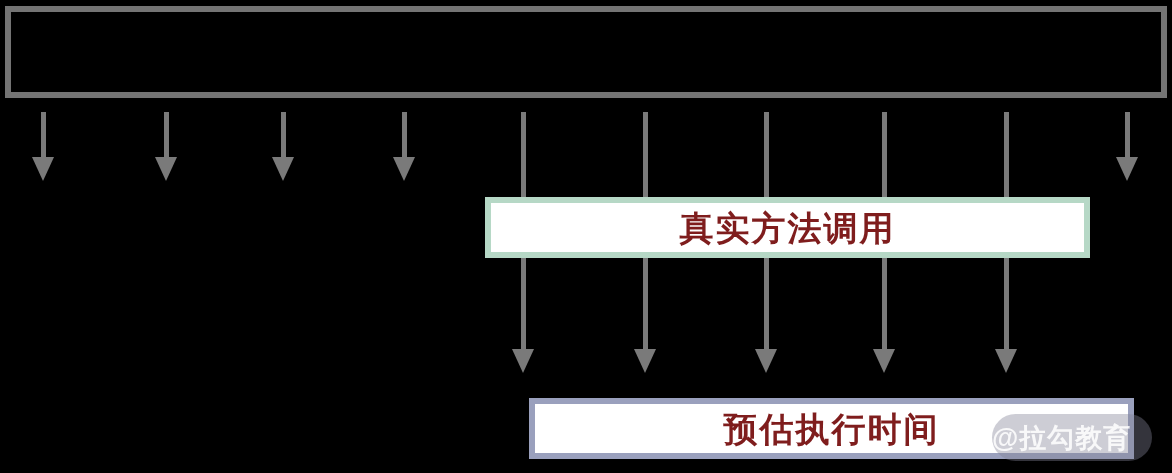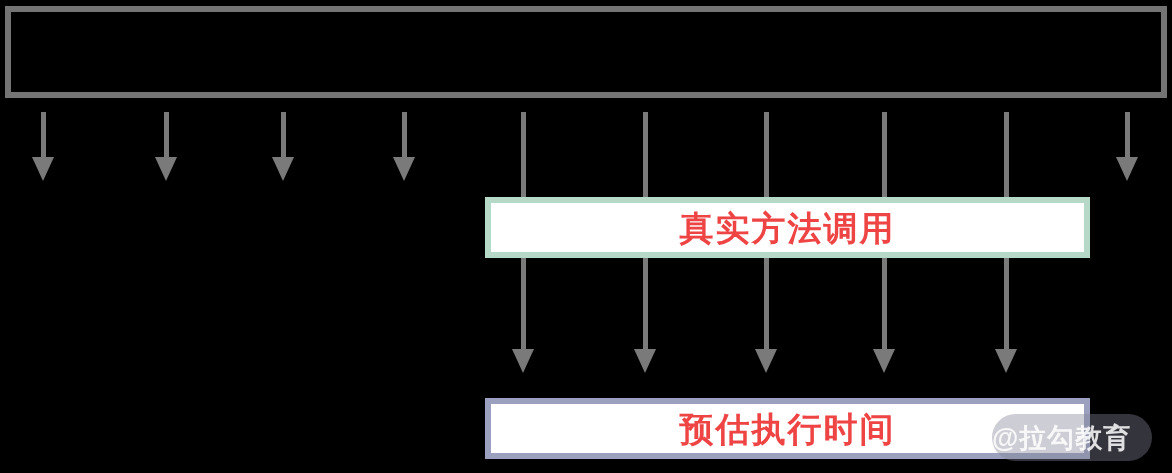--- a/index.html
+++ b/index.html
@@ -50,25 +50,25 @@
     left: 485px;
     width: 593px;
     height: 49px;
     background: #ffffff;
     display: flex;
     align-items: center;
     justify-content: center;
     z-index: 2;
   }
   .label-box.green { top: 197px; border: 6px solid #b6d8c6; }
-  .label-box.purple { top: 398px; border: 6px solid #9aa0bd; }
+  .label-box.purple { top: 398px; border: 6px solid #9aa0bd; margin-left: 44px; }
   .label-box .box-text {
     font-size: 34px;
     font-weight: bold;
-    color: #ef4444;
+    color: #7f1d1d;
     letter-spacing: 2px;
     line-height: 1;
   }
   
   .watermark {
     position: absolute;
     left: 992px;
     top: 414px;
     width: 160px;
     height: 47px;

